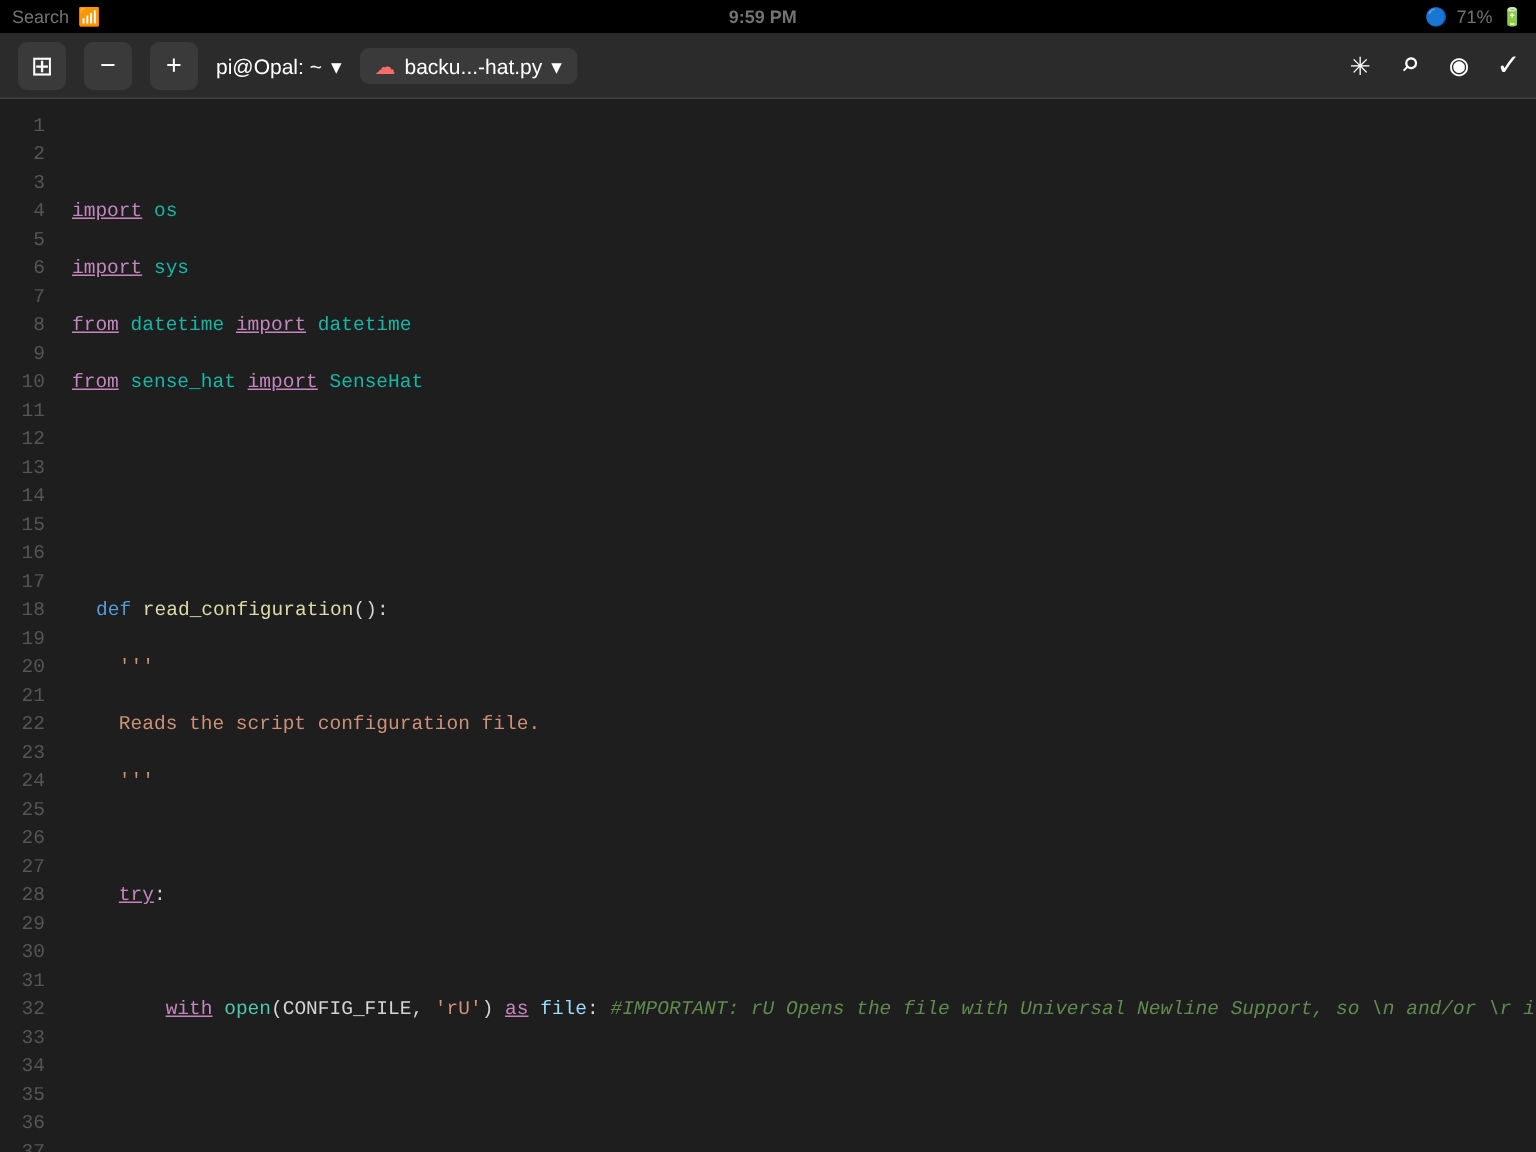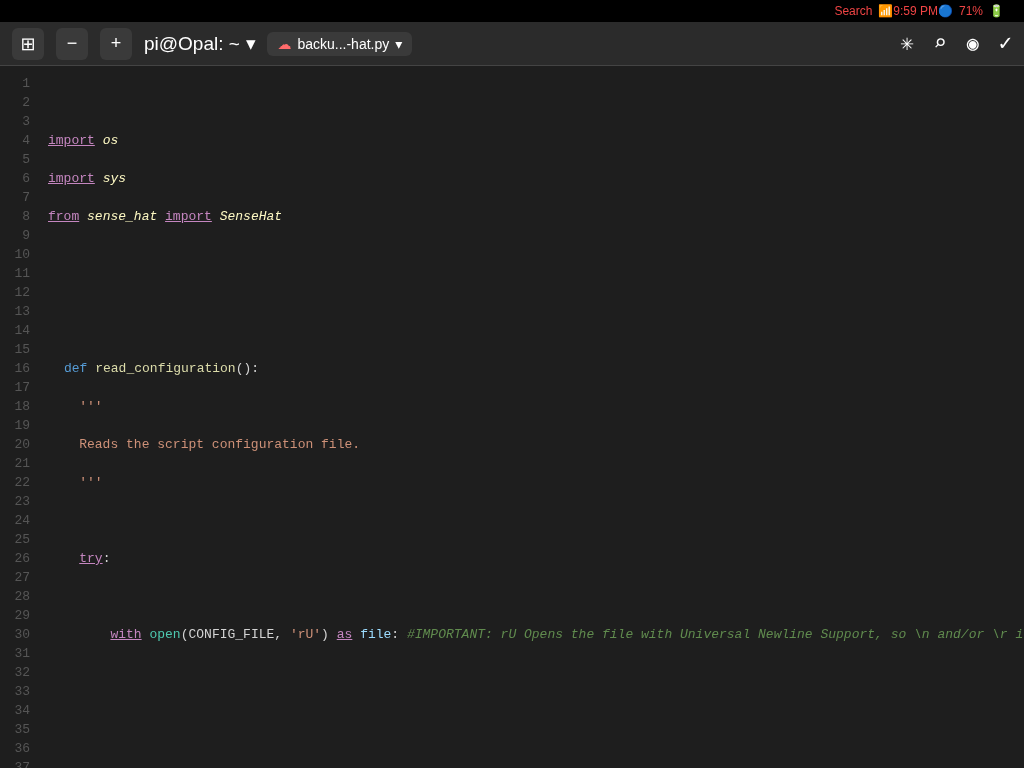--- a/index.html
+++ b/index.html
@@ -10,32 +10,32 @@
       width: 1024px;
       height: 768px;
       overflow: hidden;
       display: flex;
       flex-direction: column;
     }
 
     
     #status-bar {
       background: #000;
-      color: #ef4444;
+      color: #737373;
       height: 22px;
       display: flex;
       align-items: center;
-      justify-content: flex-end;
-      padding: 0 20px;
+      justify-content: space-between;
+      padding: 0 8px;
       font-size: 12px;
       font-family: -apple-system, sans-serif;
       flex-shrink: 0;
     }
     #status-left { display: flex; align-items: center; gap: 6px; }
-    #status-center { font-weight: 400; }
+    #status-center { font-weight: 700; }
     #status-right { display: flex; align-items: center; gap: 6px; }
 
     
     #title-bar {
       background: #2b2b2b;
       height: 44px;
       display: flex;
       align-items: center;
       padding: 0 12px;
       gap: 12px;
@@ -54,21 +54,21 @@
       align-items: center;
       justify-content: center;
       cursor: pointer;
     }
     #terminal-label {
       display: flex;
       align-items: center;
       gap: 6px;
       color: #fff;
       font-family: -apple-system, sans-serif;
-      font-size: 19px;
+      font-size: 14px;
     }
     #file-tab {
       display: flex;
       align-items: center;
       gap: 6px;
       color: #fff;
       font-family: -apple-system, sans-serif;
       font-size: 14px;
       background: #3a3a3a;
       padding: 4px 10px;
@@ -117,21 +117,21 @@
 
     
     .kw { color: #c586c0; text-decoration: underline; } 
     .kw-blue { color: #569cd6; margin-left: 16px; } 
     .fn { color: #dcdcaa; } 
     .string { color: #ce9178; } 
     .comment { color: #608b4e; font-style: italic; } 
     .builtin { color: #4ec9b0; } 
     .shebang { color: #608b4e; }
     .plain { color: #d4d4d4; }
-    .module { color: #fef9c3; font-style: italic; }
+    .module { color: #14b8a6; }
     .param { color: #9cdcfe; }
 
     .line { display: block; min-height: 19px; }
   </style>
 </head>
 <body>
 
 <div id="status-bar">
   <div id="status-left">
     <span>Search</span>
@@ -208,20 +208,21 @@
     <div>35</div>
     <div>36</div>
     <div>37</div>
 
   </div>
 
   <div id="code-area">
 <span class="line"></span>
 <span class="line"><span class="kw">import</span> <span class="module">os</span></span>
 <span class="line"><span class="kw">import</span> <span class="module">sys</span></span>
+<span class="line"><span class="kw">from</span> <span class="module">datetime</span> <span class="kw">import</span> <span class="module">datetime</span></span>
 <span class="line"><span class="kw">from</span> <span class="module">sense_hat</span> <span class="kw">import</span> <span class="module">SenseHat</span></span>
 <span class="line"></span>
 <span class="line"></span>
 <span class="line"></span>
 <span class="line"><span class="kw-blue">def</span> <span class="fn">read_configuration</span><span class="plain">():</span></span>
 <span class="line">    <span class="string">'''</span></span>
 <span class="line">    <span class="string">Reads the script configuration file.</span></span>
 <span class="line">    <span class="string">'''</span></span>
 <span class="line"></span>
 <span class="line">    <span class="kw">try</span><span class="plain">:</span></span>

